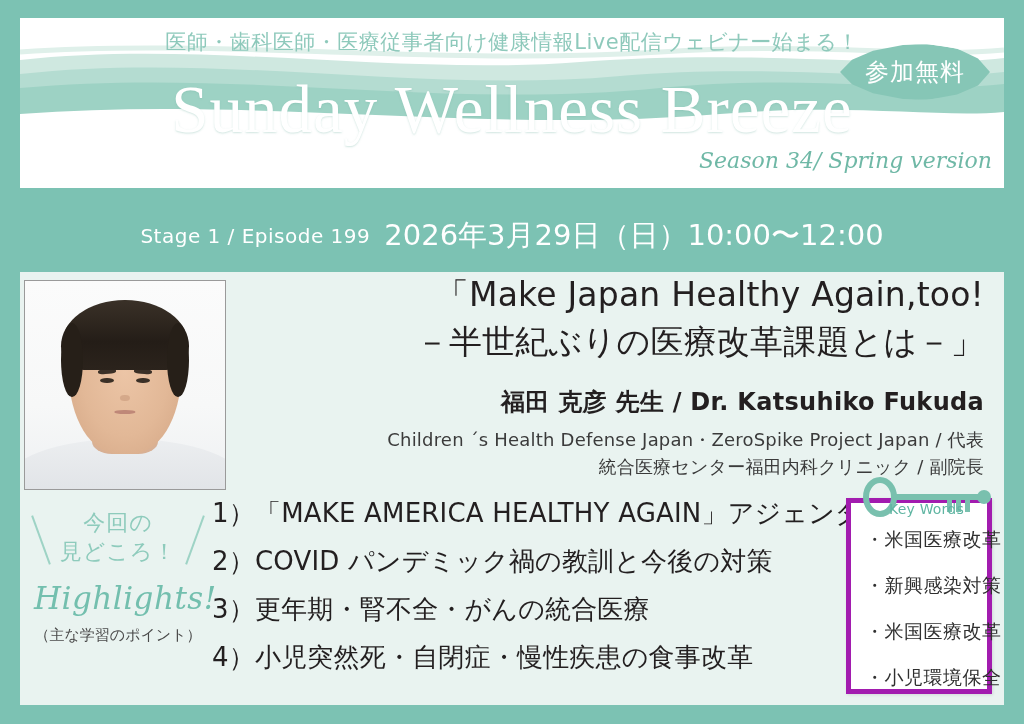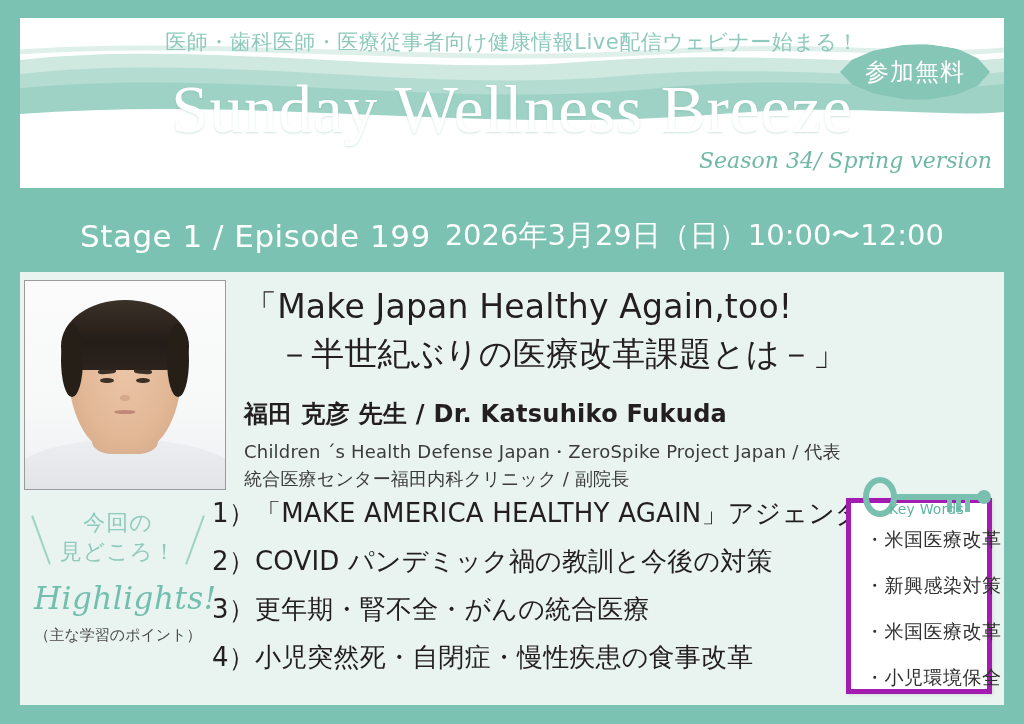--- a/index.html
+++ b/index.html
@@ -113,21 +113,21 @@
     width: 984px;
     height: 72px;
     display: flex;
     align-items: center;
     justify-content: center;
     background: #7cc2b3;
     color: #ffffff;
     z-index: 3;
   }
   .stage-bar .stage-main {
-    font-size: 31px;
+    font-size: 20px;
     letter-spacing: 0.5px;
     font-family: "DejaVu Sans", "Liberation Sans", sans-serif;
     white-space: nowrap;
   }
   .stage-bar .stage-date {
     font-size: 29px;
     margin-left: 14px;
     font-family: "DejaVu Sans", "Liberation Sans", sans-serif;
     white-space: nowrap;
   }
@@ -249,22 +249,23 @@
     width: 9%;
     height: 5%;
     background: rgba(196,150,120,0.55);
     border-radius: 45%;
   }
 
   
   .lecture-block {
     position: absolute;
     left: 224px;
-    top: 12px;
+    top: 0;
     width: 740px;
+    text-align: right;
   }
   .lecture-title {
     font-family: "DejaVu Sans", "Liberation Sans", sans-serif;
     color: #231f20;
     font-size: 33px;
     line-height: 1.42;
     letter-spacing: 0.2px;
   }
   .lecture-title .line2 {
     display: block;

